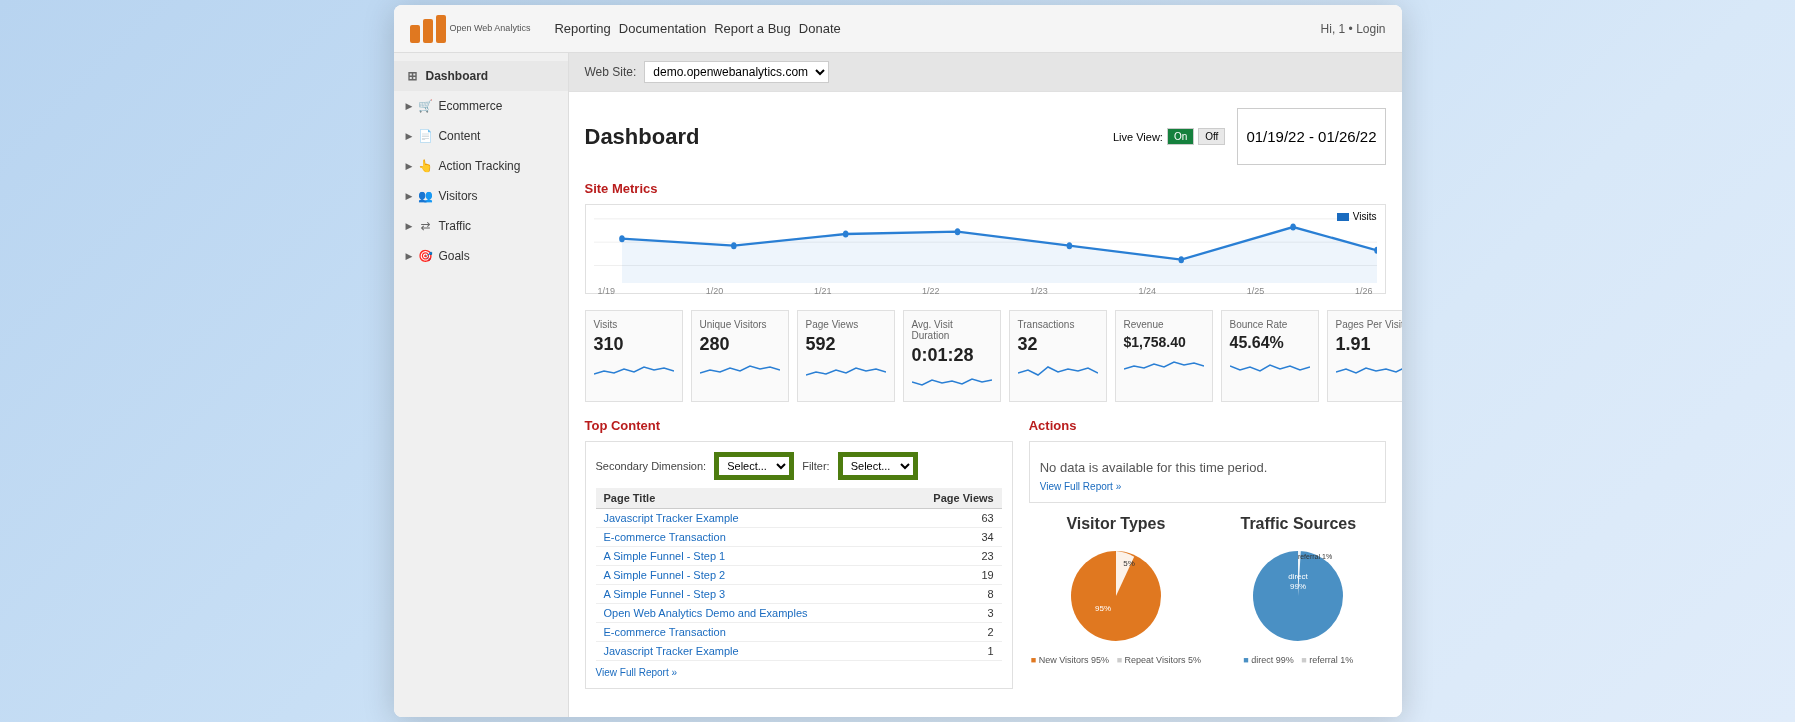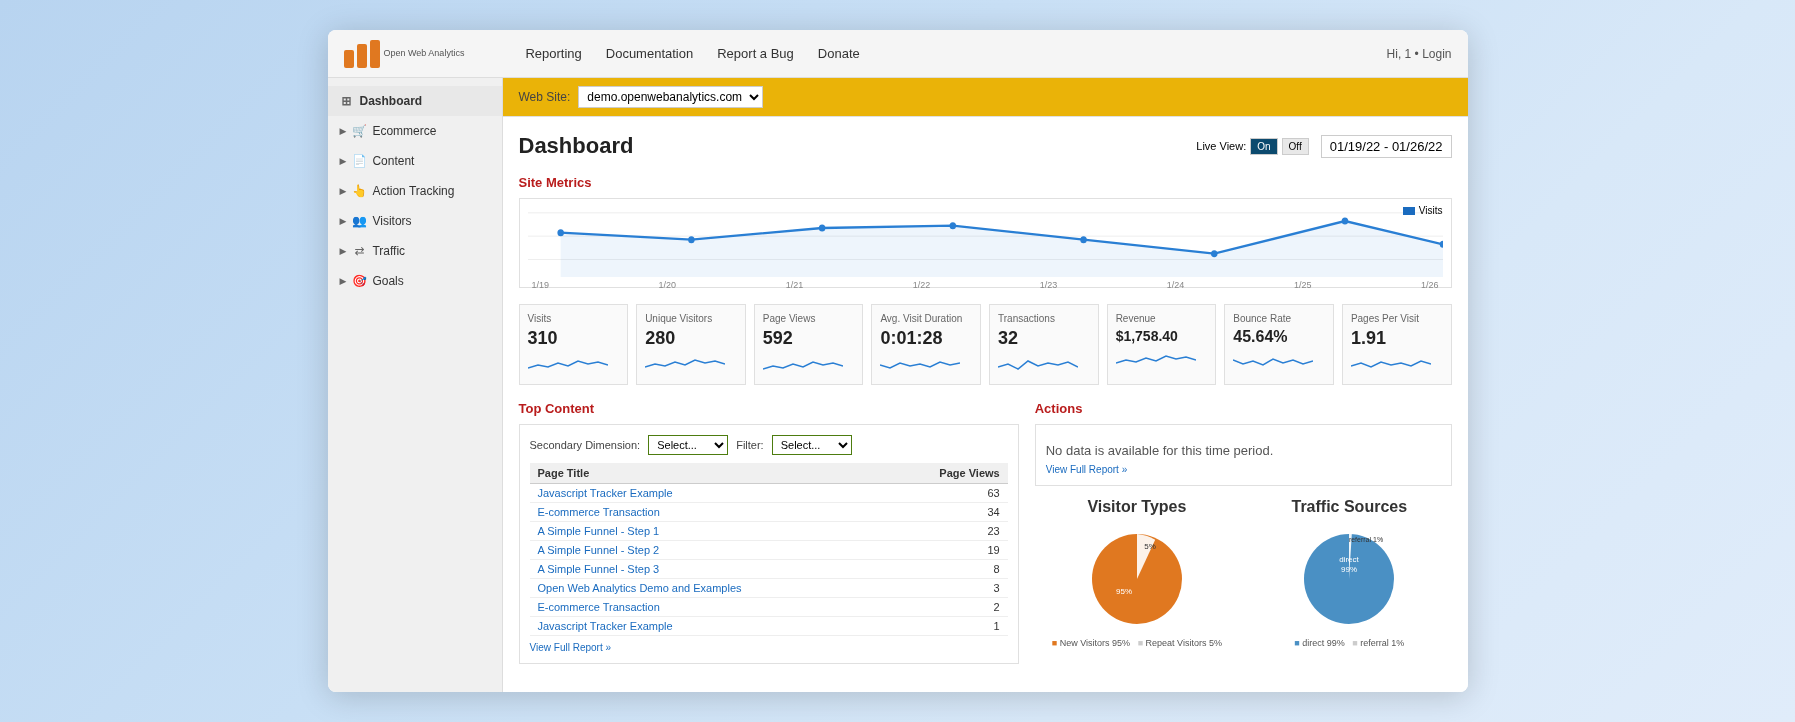--- a/index.html
+++ b/index.html
@@ -6,21 +6,21 @@
     body {
       background: linear-gradient(135deg, #b8d4f0 0%, #c8dff5 40%, #d8e8f8 70%, #e0ecfa 100%);
       min-height: 100vh;
       display: flex;
       align-items: center;
       justify-content: center;
       font-family: Arial, sans-serif;
       font-size: 12px;
     }
     .browser-window {
-      width: 1140px;
+      width: 1008px;
       background: #fff;
       border-radius: 8px;
       box-shadow: 0 4px 32px rgba(0,0,0,0.18);
       overflow: hidden;
     }
     
     .top-nav {
       background: #f5f5f5;
       border-bottom: 1px solid #ddd;
       display: flex;
@@ -38,23 +38,22 @@
       height: 28px;
     }
     .logo-text {
       font-size: 9px;
       color: #555;
       line-height: 1.2;
       margin-left: 4px;
     }
     .nav-links {
       display: flex;
-      gap: 24px;
+      gap: 8px;
       flex: 1;
-      margin-left: 37px;
     }
     .nav-link {
       font-size: 13px;
       color: #333;
       text-decoration: none;
       cursor: pointer;
       padding: 4px 0;
     }
     .nav-right {
       font-size: 12px;
@@ -99,21 +98,21 @@
       font-size: 12px;
     }
     
     .content-area {
       flex: 1;
       background: #fff;
       padding: 0;
       overflow-y: auto;
     }
     .website-bar {
-      background: #eab308;
+      background: #e5e5e5;
       border-bottom: 1px solid #e0e0e0;
       padding: 8px 16px;
       display: flex;
       align-items: center;
       gap: 8px;
       font-size: 12px;
       color: #444;
     }
     .website-select {
       padding: 2px 4px;
@@ -147,26 +146,26 @@
       gap: 4px;
     }
     .btn-toggle {
       padding: 2px 6px;
       font-size: 10px;
       border: 1px solid #ccc;
       background: #e8e8e8;
       cursor: pointer;
     }
     .btn-toggle.active {
-      background: #0c4a6e;
+      background: #15803d;
       color: #fff;
     }
     .date-range {
-      padding: 3px 8px;
-      font-size: 13px;
+      padding: 19px 8px;
+      font-size: 15px;
       border: 1px solid #ccc;
       background: #fff;
       cursor: pointer;
     }
     
     .section-title {
       font-size: 13px;
       font-weight: bold;
       color: #b91c1c;
       margin-bottom: 8px;
@@ -251,21 +250,21 @@
       gap: 8px;
       margin-bottom: 8px;
     }
     .filter-label {
       font-size: 11px;
       color: #444;
     }
     .filter-select {
       padding: 2px 4px;
       font-size: 11px;
-      border: 1px solid #4d7c0f;
+      border: 5px solid #4d7c0f;
       background: #fff;
       min-width: 80px;
     }
     table.content-table {
       width: 100%;
       border-collapse: collapse;
       font-size: 11px;
     }
     table.content-table th {
       background: #f0f0f0;

